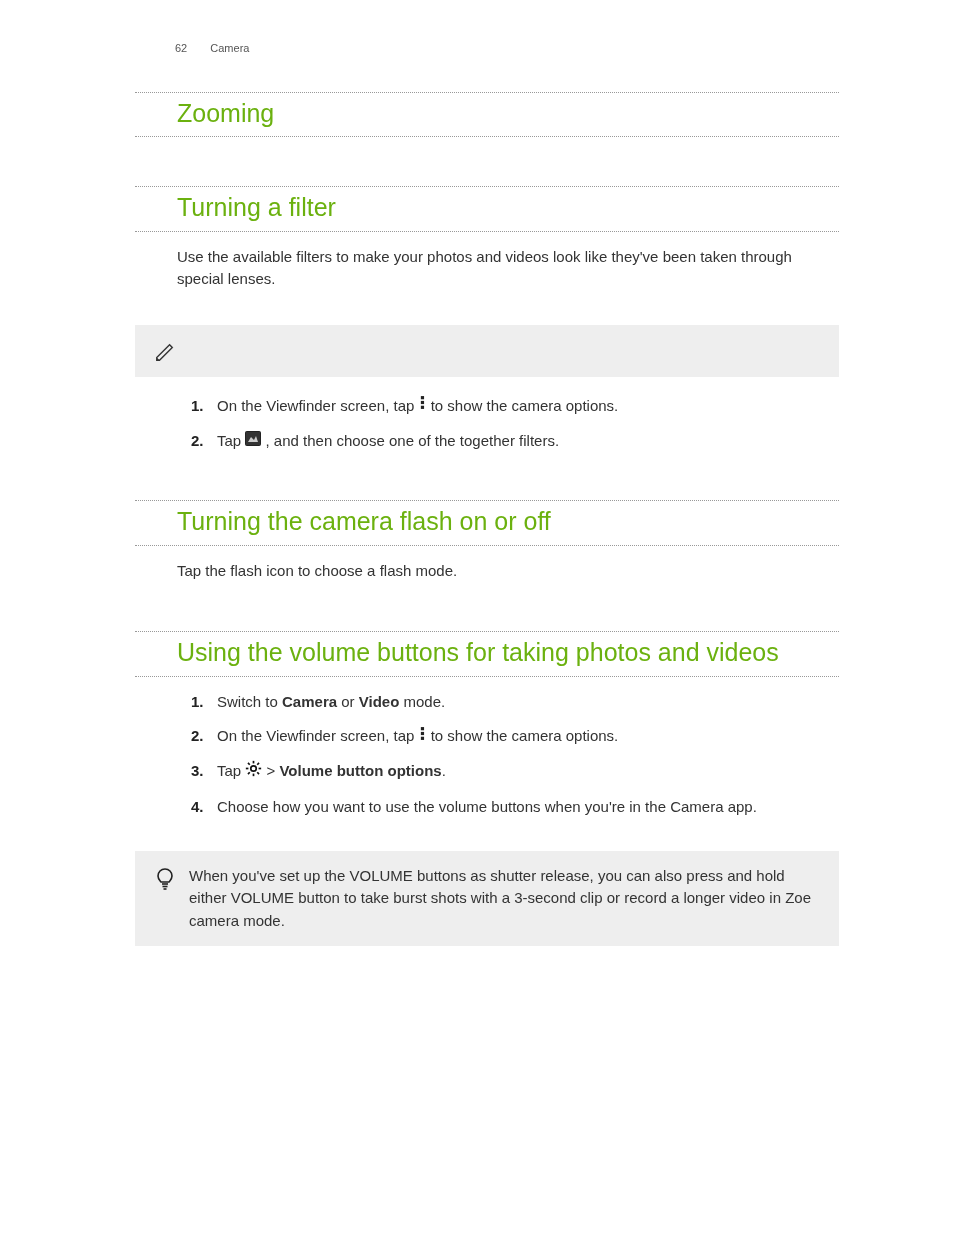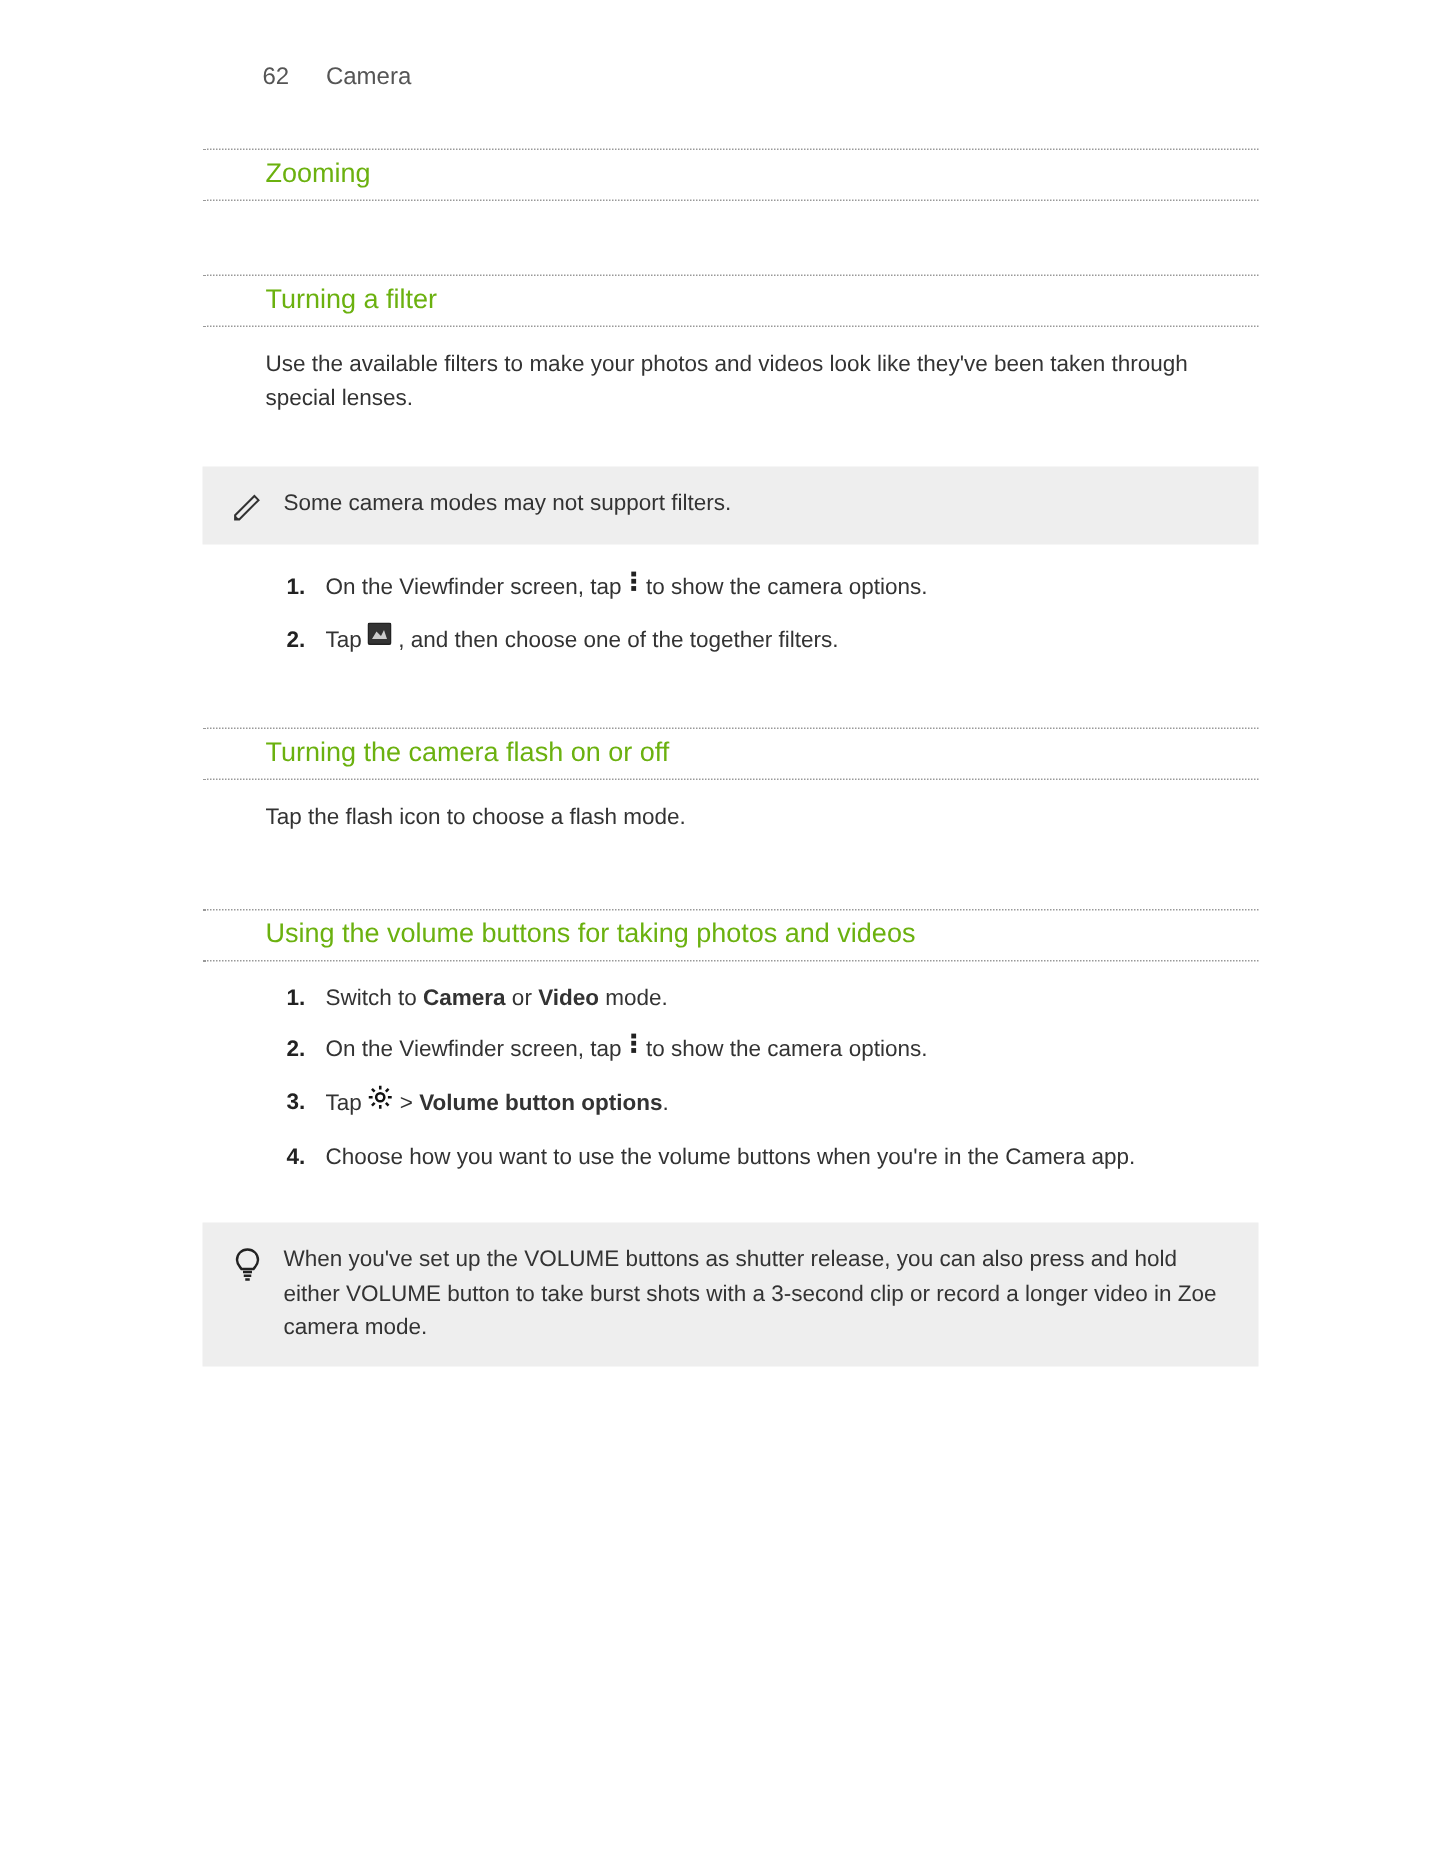--- a/index.html
+++ b/index.html
@@ -10,35 +10,35 @@
     body {
       font-family: Arial, Helvetica, sans-serif;
       font-size: 15px;
       color: #333;
       background: #fff;
       width: 954px;
       padding: 40px 115px 40px 135px;
       line-height: 1.5;
     }
     .page-header {
-      font-size: 16px;
+      font-size: 11px;
       color: #555;
       margin-bottom: 35px;
       padding-left: 40px;
     }
     .page-num {
       margin-right: 20px;
     }
     .section-divider-top {
       border-top: 1px dotted #999;
       margin-top: 25px;
     }
     .section-header {
       color: #6bb10f;
-      font-size: 18px;
+      font-size: 25px;
       font-weight: normal;
       padding: 2px 0 4px 42px;
       border-bottom: 1px dotted #999;
     }
     .section-body {
       padding: 14px 0 10px 42px;
     }
     ul.bullets {
       list-style: none;
       padding-left: 40px;
@@ -125,21 +125,20 @@
   <p class="para">Use the available filters to make your photos and videos look like they've been taken through special lenses.</p>
 </div>
 
 <div class="note-box">
   <div class="note-icon">
     <svg width="22" height="22" viewBox="0 0 24 24">
       <path d="M3 21 L6 21 L20 7 L17 4 L3 18 Z M17 4 L20 7" fill="none" stroke="#333" stroke-width="1.5"></path>
       <path d="M3 21 L3 18 L6 21 Z" fill="#333"></path>
     </svg>
   </div>
-  <div class="note-text">Some camera modes may not support filters.</div>
 </div>
 
 <div class="section-body" style="padding-top:4px;">
   <ol class="steps">
     <li>
       <span>On the Viewfinder screen, tap </span>
       <span class="inline-icon">
         <svg width="8" height="15" viewBox="0 0 6 14">
             <rect x="1" y="1" width="3" height="3" fill="#222"></rect>
             <rect x="1" y="5.5" width="3" height="3" fill="#222"></rect>

